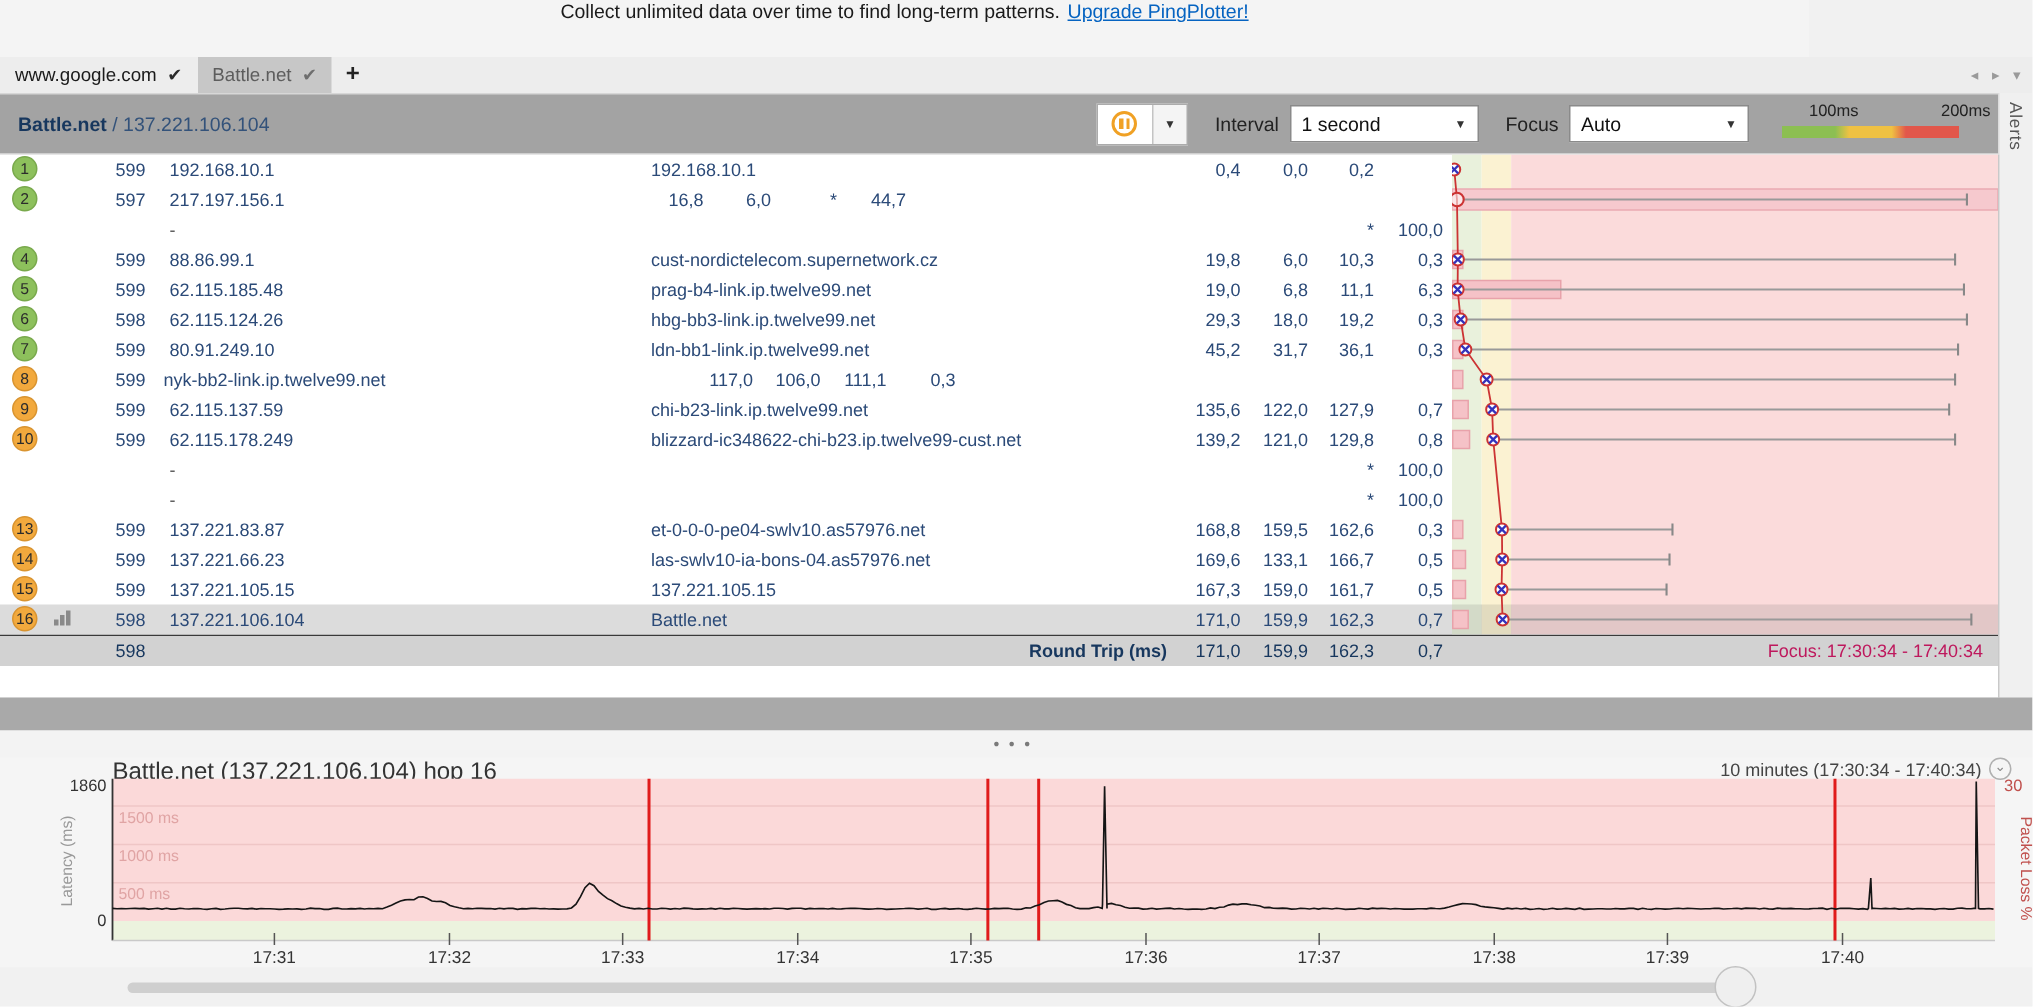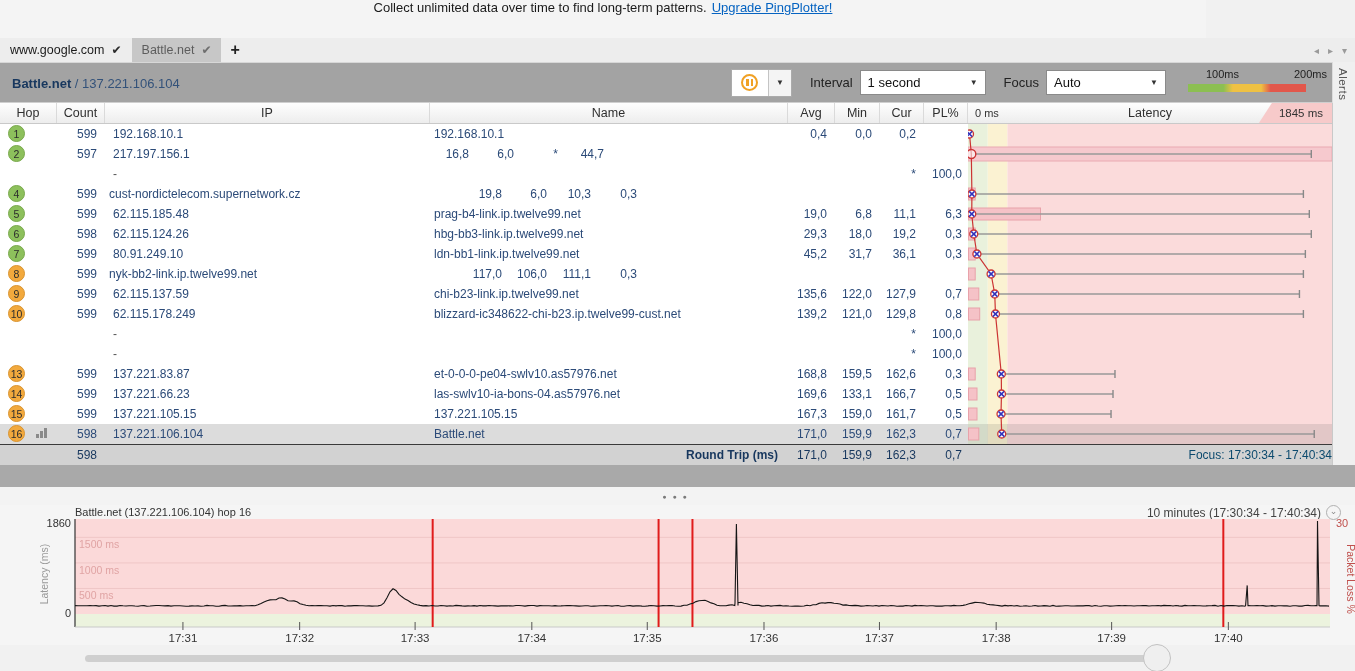--- a/index.html
+++ b/index.html
@@ -75,28 +75,28 @@
   .badge.orange{background:#f2a93d;border:1px solid #d99430;}
   .gicon{display:inline-flex;align-items:flex-end;gap:1.5px;margin-left:11px;height:11px;}
   .gicon i{display:block;width:2.5px;background:#8a8a8a;}
   .gicon i:nth-child(1){height:4px;} .gicon i:nth-child(2){height:7px;} .gicon i:nth-child(3){height:10px;}
   #latsvg{position:absolute;left:968px;top:0;}
   .sumrow{display:flex;height:20px;line-height:20px;font-size:12px;background:#d2d2d2;
           border-top:1px solid #3a3a3a;color:#17375e;}
   .sumrow .num{text-align:right;padding-right:8px;box-sizing:border-box;}
   .sumrow .c-pl{padding-right:6px;}
   .sumrow .c-name{text-align:right;padding-right:10px;font-weight:bold;box-sizing:border-box;}
-  .sumrow .c-lat{flex:1;text-align:right;color:#0c4a6e;box-sizing:border-box;}
+  .sumrow .c-lat{flex:1;text-align:right;padding-right:10px;color:#be185d;box-sizing:border-box;}
   
   .grayband{left:0;top:465px;width:1355px;height:22px;background:#a9a9a9;}
   .splitter{left:0;top:487px;width:1355px;height:18px;background:#f3f3f3;display:flex;
             align-items:center;justify-content:center;color:#7a7a7a;font-size:7px;letter-spacing:6px;cursor:row-resize;}
   
   .bottomchart{left:0;top:505px;width:1355px;height:140px;background:#f5f5f5;}
-  .bc-title{position:absolute;left:75px;top:1px;font-size:11px;color:#333;}
+  .bc-title{position:absolute;left:75px;top:1px;font-size:16px;color:#333;}
   .bc-range{position:absolute;right:14px;top:0;font-size:12px;color:#444;display:flex;align-items:center;gap:5px;}
   .circlechev{width:13px;height:13px;border:1px solid #b0b0b0;border-radius:50%;color:#8a8a8a;
               font-size:9px;line-height:11px;text-align:center;display:inline-block;cursor:pointer;}
   #bcsvg{position:absolute;left:0;top:14px;}
   
   .scrollarea{left:0;top:645px;width:1355px;height:26px;background:#f1f1f1;}
   .track{position:absolute;left:85px;top:10px;width:1062px;height:7px;background:#cfcfcf;border-radius:4px;}
   .thumb{position:absolute;left:1143px;top:-1px;width:28px;height:28px;border-radius:50%;
          background:#efefef;border:1px solid #c2c2c2;box-sizing:border-box;cursor:grab;}
 </style>
@@ -155,35 +155,20 @@
       <div class="legend-bar"></div>
     </div>
   </div>
 </div>
 
 <div class="abs alerts">
   <span>Alerts</span>
 </div>
 
 <div class="abs grid">
-  <div class="ghead">
-    <div class="c-hop">Hop</div>
-    <div class="c-count">Count</div>
-    <div class="c-ip">IP</div>
-    <div class="c-name">Name</div>
-    <div class="c-avg">Avg</div>
-    <div class="c-min">Min</div>
-    <div class="c-cur">Cur</div>
-    <div class="c-pl">PL%</div>
-    <div class="h-lat">
-      <span class="lat0">0 ms</span>
-      <span class="lat-title">Latency</span>
-      <span class="chip">1845 ms</span>
-    </div>
-  </div>
   <div class="rows-wrap">
     <div id="rows">
         <div class="row">
           <div class="c-hop"><span class="badge green">1</span></div>
           <div class="c-count num">599</div>
           <div class="c-ip">192.168.10.1</div>
           <div class="c-name">192.168.10.1</div>
           <div class="c-avg num">0,4</div>
           <div class="c-min num">0,0</div>
           <div class="c-cur num">0,2</div>
@@ -207,20 +192,21 @@
           <div class="c-name"></div>
           <div class="c-avg num"></div>
           <div class="c-min num"></div>
           <div class="c-cur num">*</div>
           <div class="c-pl num">100,0</div>
           <div class="c-lat"></div>
         </div>
         <div class="row">
           <div class="c-hop"><span class="badge green">4</span></div>
           <div class="c-count num">599</div>
+          <div class="c-ip">88.86.99.1</div>
           <div class="c-name">cust-nordictelecom.supernetwork.cz</div>
           <div class="c-avg num">19,8</div>
           <div class="c-min num">6,0</div>
           <div class="c-cur num">10,3</div>
           <div class="c-pl num">0,3</div>
           <div class="c-lat"></div>
         </div>
         <div class="row">
           <div class="c-hop"><span class="badge green">5</span></div>
           <div class="c-count num">599</div>

